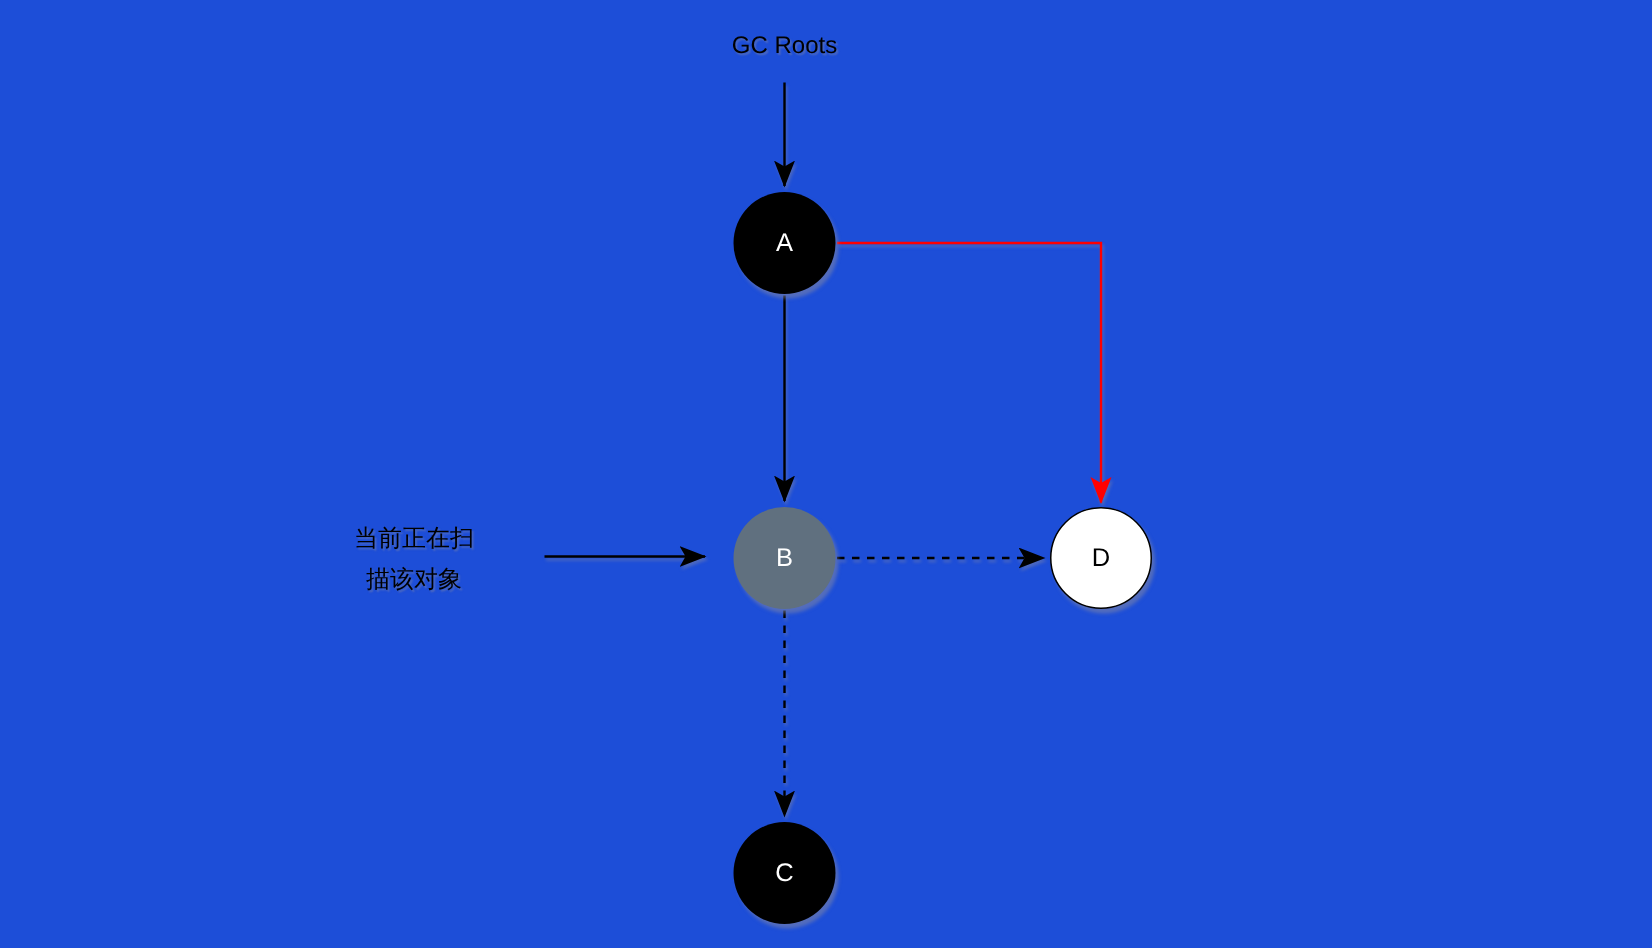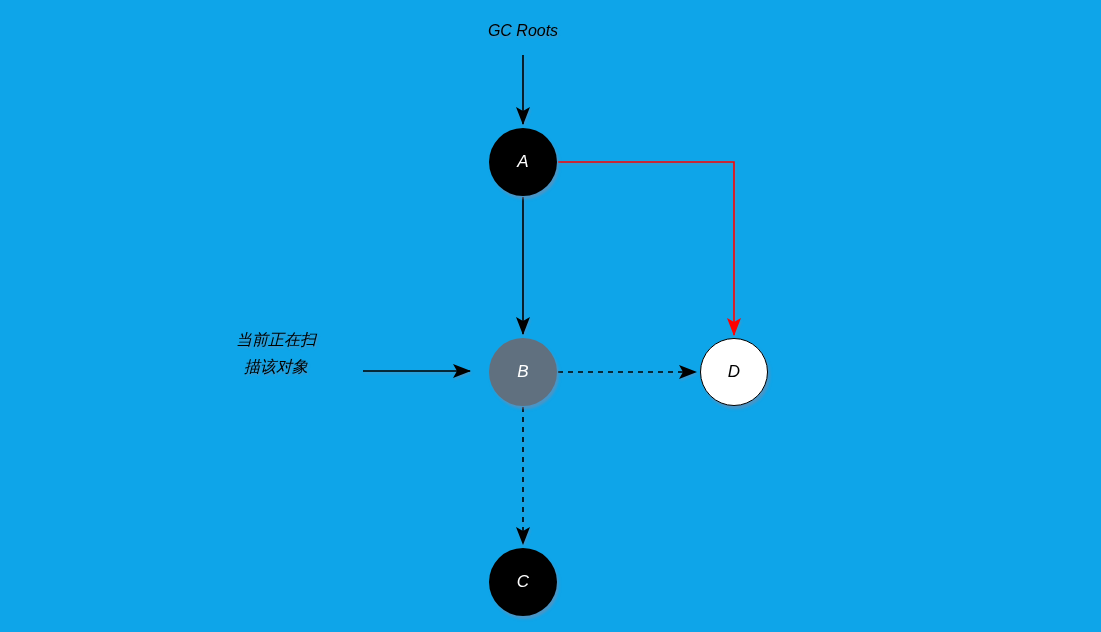--- a/index.html
+++ b/index.html
@@ -5,23 +5,22 @@
   html, body {
     margin: 0;
     padding: 0;
     background: #ffffff;
     font-family: "Liberation Sans", "DejaVu Sans", sans-serif;
   }
   .stage {
     position: relative;
     width: 1101px;
     height: 632px;
-    background: #0ea5e9;
+    background: #1d4ed8;
     overflow: hidden;
-    font-style: italic;
   }
   svg.edges {
     position: absolute;
     left: 0; top: 0;
     width: 1101px;
     height: 632px;
     filter: drop-shadow(1.5px 2px 1.2px rgba(130,135,165,0.45));
   }
   .edge { fill: none; stroke-width: 1.6px; }
   .edge.dashed { stroke-dasharray: 5 5; }
@@ -44,21 +43,21 @@
   .label {
     position: absolute;
     text-align: center;
     font-size: 16px;
     color: #000000;
     white-space: pre-line;
     line-height: 27px;
     text-shadow: 1.2px 1.5px 1.2px rgba(130,135,165,0.5);
   }
   .label-gcroots { left: 448px; top: 17px; width: 150px; }
-  .label-note { left: 200px; top: 326px; width: 152px; }
+  .label-note { left: 200px; top: 346px; width: 152px; }
 </style>
 </head>
 <body>
 
 <div class="stage">
 
   <svg class="edges" viewBox="0 0 1101 632" xmlns="http://www.w3.org/2000/svg">
     <defs>
       <marker id="arrow-black" markerUnits="userSpaceOnUse" markerWidth="19" markerHeight="15" refX="17" refY="7" orient="auto">
         <path d="M0,0 L18,7 L0,14 L4,7 Z" fill="#000000"></path>

